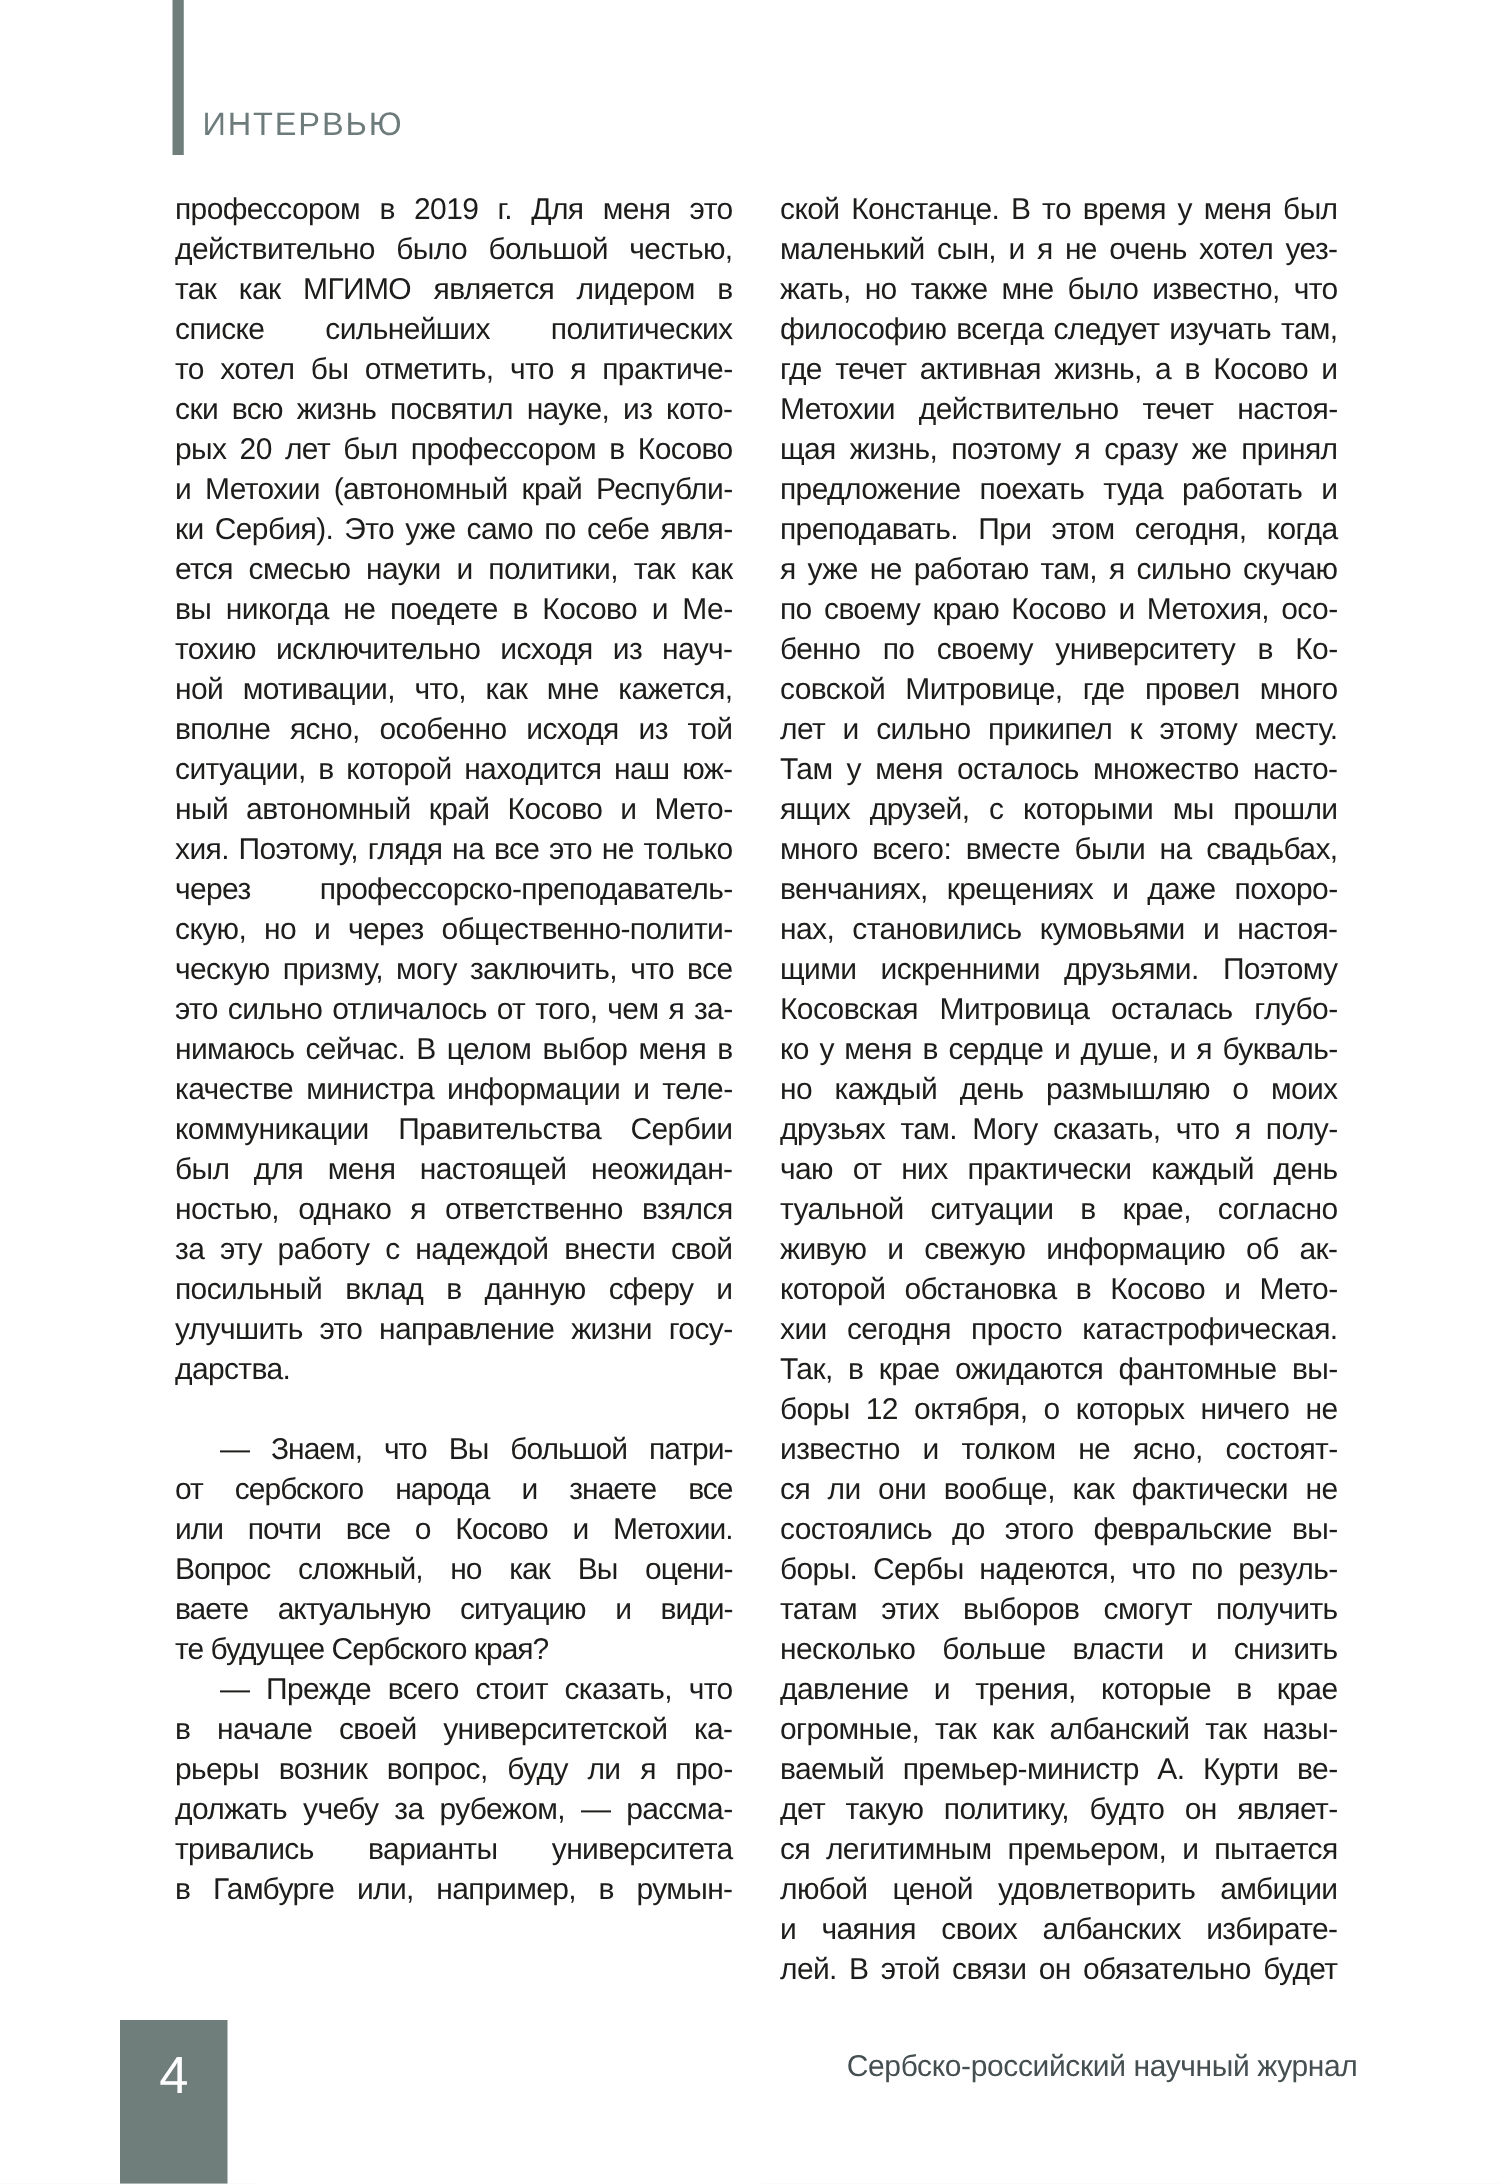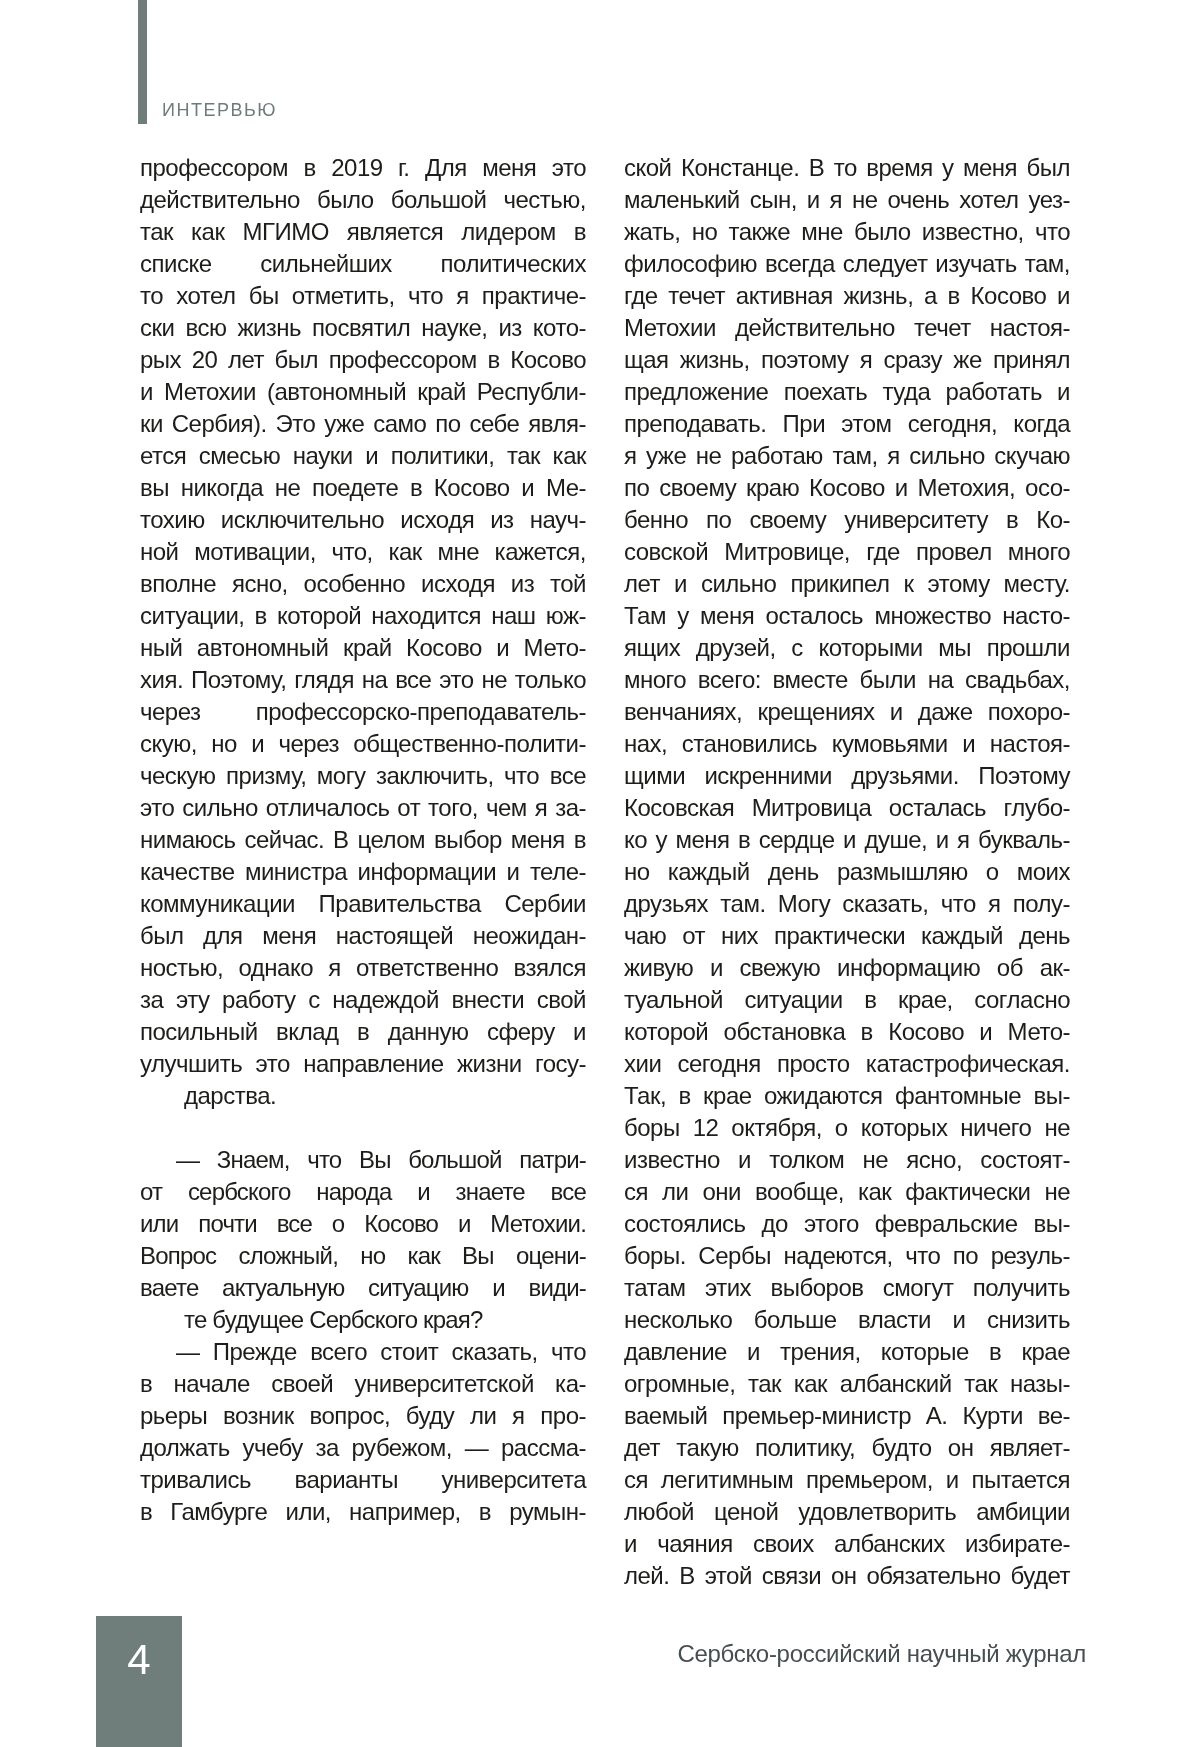--- a/index.html
+++ b/index.html
@@ -21,22 +21,22 @@
     overflow:hidden;
   }
   .header-bar{
     position:absolute;
     left:138px; top:0;
     width:9px; height:124px;
     background:var(--accent);
   }
   .section-label{
     position:absolute;
-    left:162px; top:100px;
-    font-size:18px;
+    left:162px; top:84px;
+    font-size:26px;
     letter-spacing:1.5px;
     color:var(--label);
   }
   .columns{
     position:absolute;
     left:140px; top:152px;
     width:930px;
     display:flex;
     gap:38px;
   }
@@ -57,21 +57,20 @@
     overflow:visible;
   }
   .paragraph.bold .line{
     font-weight:normal;
     letter-spacing:-0.8px;
   }
   .line.indent{padding-left:36px;}
   .line.last{
     text-align:right;
     text-align-last:left;
-    margin-left:44px;
   }
   .page-number-block{
     position:absolute;
     left:96px; top:1616px;
     width:86px; height:131px;
     background:var(--accent);
     text-align:center;
   }
   .page-number{
     display:block;
@@ -168,22 +167,22 @@
           <div class="line">ящих друзей, с которыми мы прошли</div>
           <div class="line">много всего: вместе были на свадьбах,</div>
           <div class="line">венчаниях, крещениях и даже похоро-</div>
           <div class="line">нах, становились кумовьями и настоя-</div>
           <div class="line">щими искренними друзьями. Поэтому</div>
           <div class="line">Косовская Митровица осталась глубо-</div>
           <div class="line">ко у меня в сердце и душе, и я букваль-</div>
           <div class="line">но каждый день размышляю о моих</div>
           <div class="line">друзьях там. Могу сказать, что я полу-</div>
           <div class="line">чаю от них практически каждый день</div>
+          <div class="line">туальной ситуации в крае, согласно</div>
           <div class="line">живую и свежую информацию об ак-</div>
-          <div class="line">туальной ситуации в крае, согласно</div>
           <div class="line">которой обстановка в Косово и Мето-</div>
           <div class="line">хии сегодня просто катастрофическая.</div>
           <div class="line">Так, в крае ожидаются фантомные вы-</div>
           <div class="line">боры 12 октября, о которых ничего не</div>
           <div class="line">известно и толком не ясно, состоят-</div>
           <div class="line">ся ли они вообще, как фактически не</div>
           <div class="line">состоялись до этого февральские вы-</div>
           <div class="line">боры. Сербы надеются, что по резуль-</div>
           <div class="line">татам этих выборов смогут получить</div>
           <div class="line">несколько больше власти и снизить</div>

